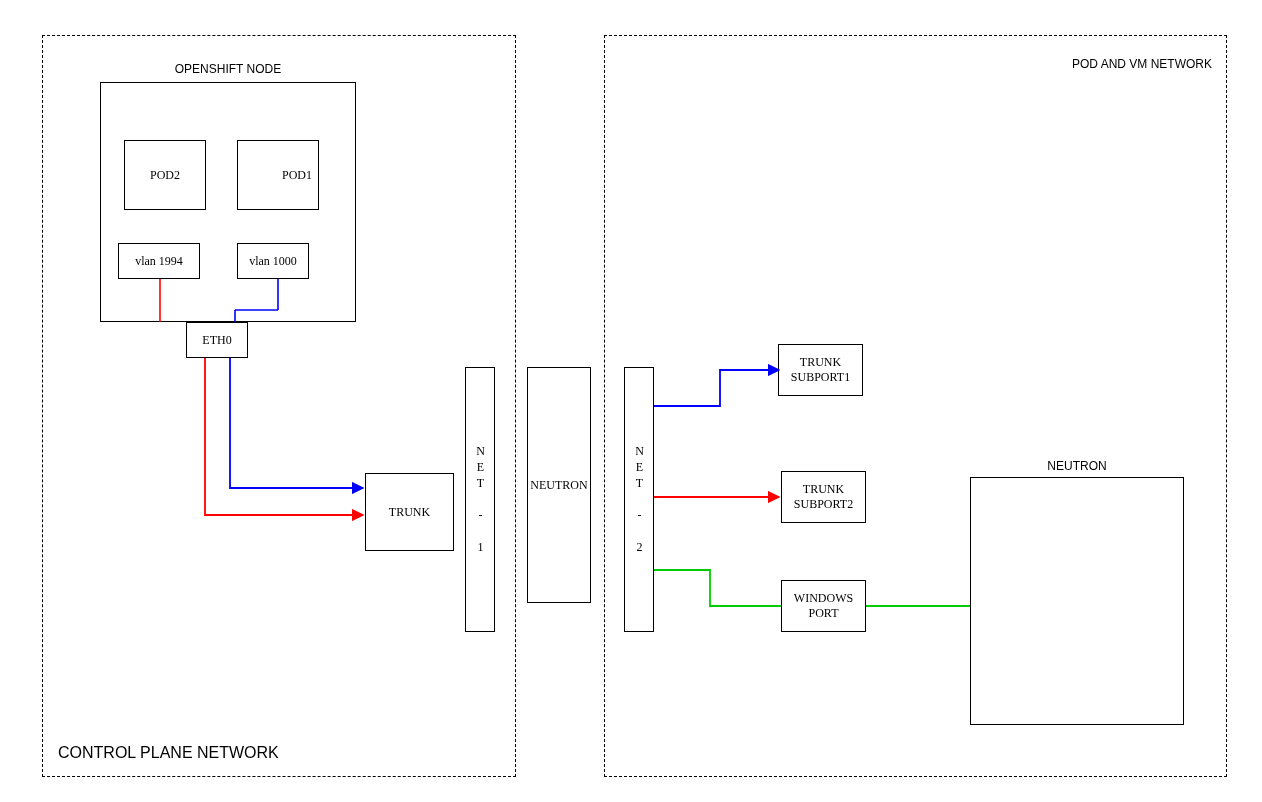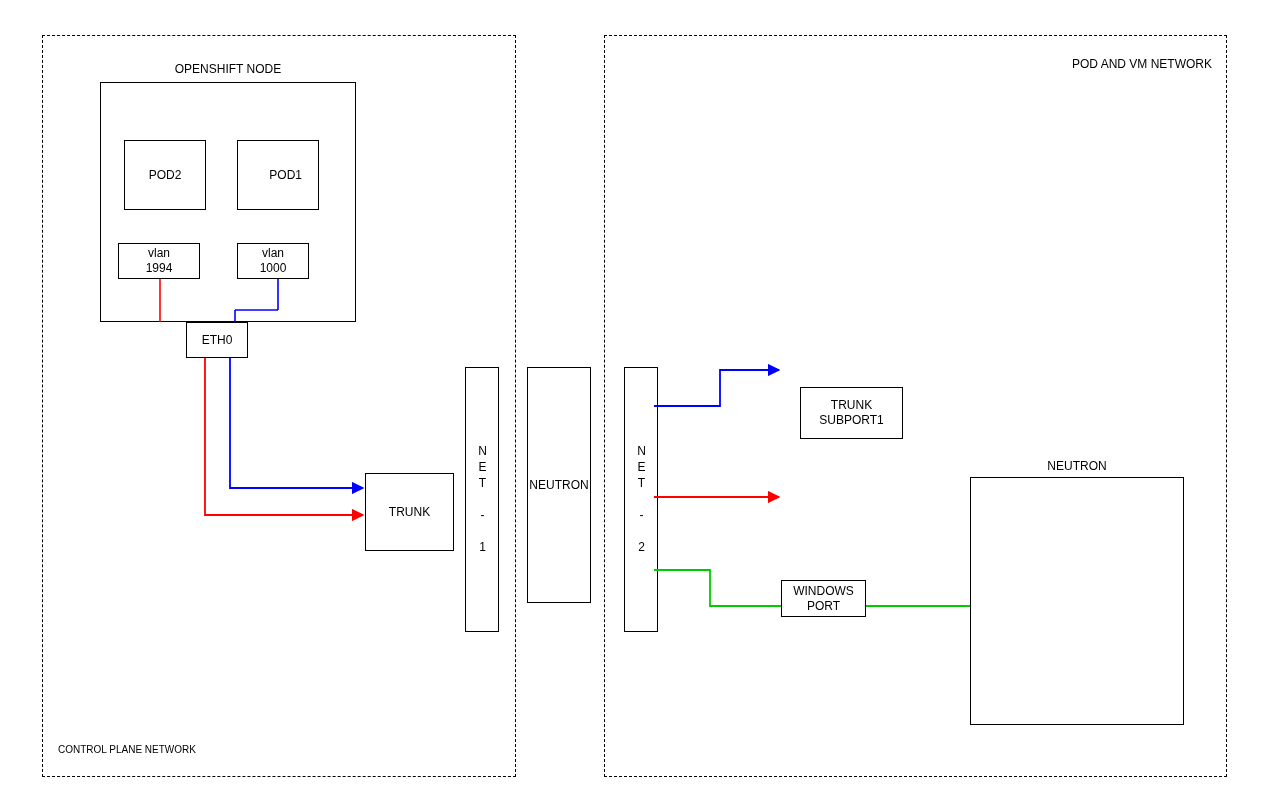--- a/index.html
+++ b/index.html
@@ -18,21 +18,22 @@
   .box {
     position: absolute;
     border: 1.5px solid #000;
     box-sizing: border-box;
     display: flex;
     align-items: center;
     justify-content: center;
     text-align: center;
     background: #fff;
     line-height: 1.25;
-    padding: 16px;
+    padding: 6px;
+    font-family: Liberation Serif, serif;
   }
   .dashed {
     border-style: dashed;
     background: transparent;
   }
   .label {
     position: absolute;
     text-align: center;
     white-space: nowrap;
   }
@@ -49,21 +50,21 @@
     height: 802px;
     pointer-events: none;
   }
 </style>
 </head>
 <body>
 
 <div class="canvas">
 
   <div class="box dashed" style="left:42px; top:35px; width:474px; height:742px;"></div>
-  <div class="label" style="left:58px; top:744px; font-size:10px;">CONTROL PLANE NETWORK</div>
+  <div class="label" style="left:58px; top:744px; font-size:16px;">CONTROL PLANE NETWORK</div>
 
   <div class="box dashed" style="left:604px; top:35px; width:623px; height:742px;"></div>
   <div class="label" style="right:50px; top:57px; font-size:12px;">POD AND VM NETWORK</div>
 
   <div class="box" style="left:100px; top:82px; width:256px; height:240px; background:transparent; align-items:flex-start;"></div>
   <div class="label" style="left:100px; top:62px; width:256px; text-align:center;">OPENSHIFT NODE</div>
 
   <div class="box" style="left:124px; top:140px; width:82px; height:70px;">
     <span>POD2</span>
   </div>
@@ -93,26 +94,29 @@
   </div>
 
   <div class="box" style="left:527px; top:367px; width:64px; height:236px;justify-content:center;">
     <span>NEUTRON</span>
   </div>
 
   <div class="box" style="left:624px; top:367px; width:30px; height:265px;">
     <span class="vlabel">NET - 2</span>
   </div>
 
-  <div class="box" style="left:800px; top:344px; width:103px; height:52px;margin-top:43px;">
+  <div class="box" style="left:778px; top:344px; width:85px; height:52px;">
     <span>TRUNK SUBPORT1</span>
   </div>
 
+  <div class="box" style="left:781px; top:471px; width:85px; height:52px;">
+    <span>TRUNK SUBPORT2</span>
+  </div>
 
-  <div class="box" style="left:781px; top:580px; width:85px; height:37px;">
+  <div class="box" style="left:781px; top:580px; width:85px; height:52px;">
     <span>WINDOWS PORT</span>
   </div>
 
   <div class="box" style="left:970px; top:477px; width:214px; height:248px; background:transparent;"></div>
   <div class="label" style="left:970px; top:459px; width:214px; text-align:center;">NEUTRON</div>
 
   <svg class="lines" viewBox="0 0 1262 802">
     <defs>
       <marker id="arrow-blue" viewBox="0 0 10 10" refX="9" refY="5" markerWidth="7" markerHeight="7" orient="auto-start-reverse">
         <path d="M 0 0 L 10 5 L 0 10 z" fill="#0000ff"></path>

